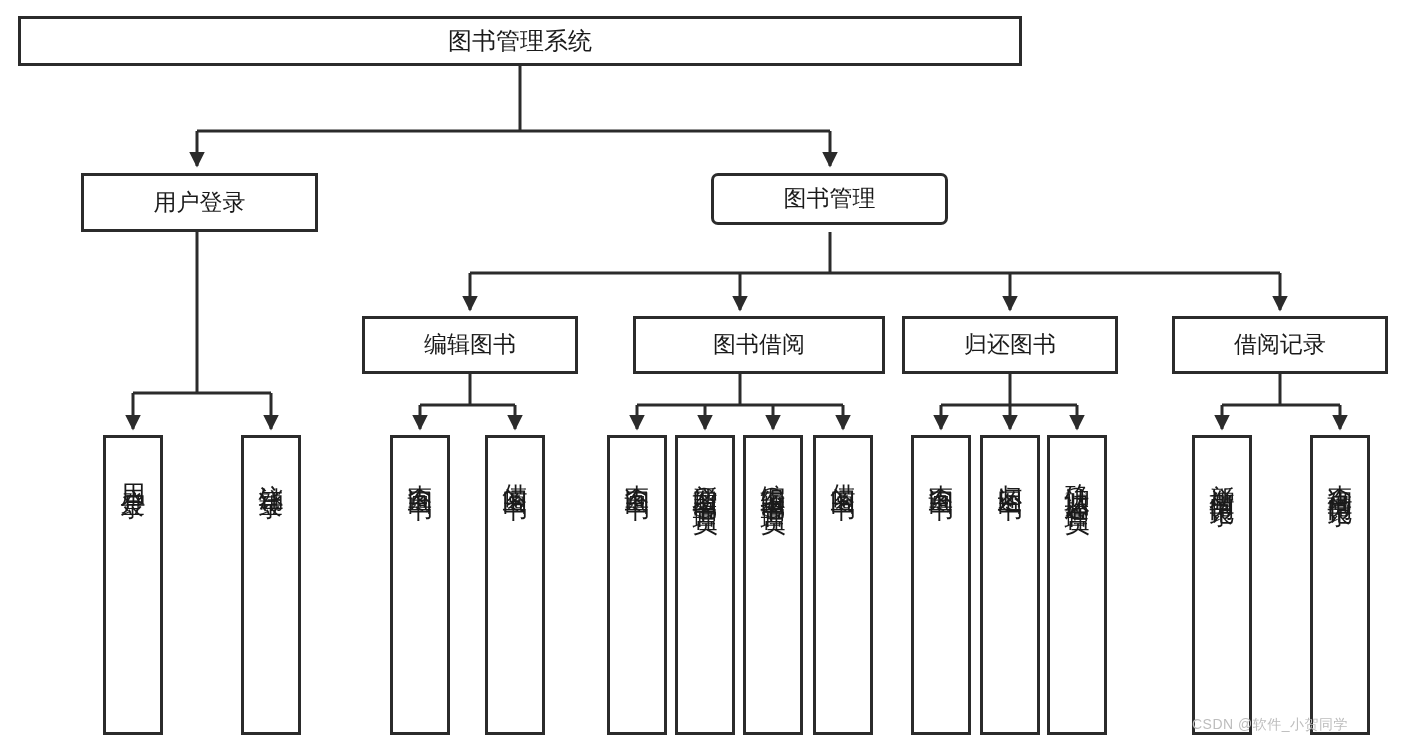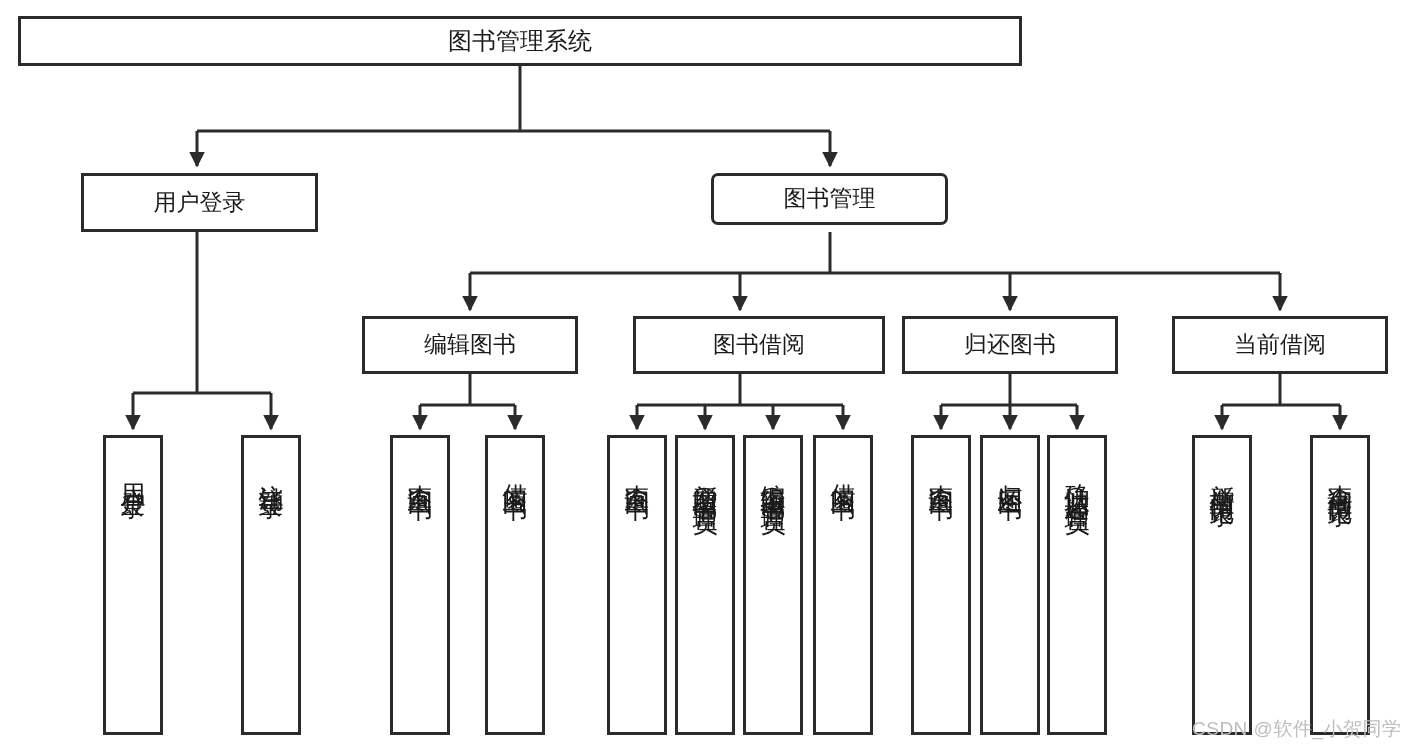--- a/index.html
+++ b/index.html
@@ -40,21 +40,21 @@
     writing-mode:vertical-rl;
     text-orientation:upright;
     font-size:25px;
     letter-spacing:4px;
     line-height:1;
     white-space:nowrap;
   }
 
   .watermark{
     position:absolute;
-    font-size:19px;
+    font-size:14px;
     color:#bdbdbd;
     white-space:nowrap;
     letter-spacing:0.5px;
   }
 </style>
 </head>
 <body>
 
 <div id="canvas">
 
@@ -127,21 +127,21 @@
 
   <div class="node h-node" style="left:633px;top:316px;width:252px;height:58px;">
     <span class="lbl">图书借阅</span>
   </div>
 
   <div class="node h-node" style="left:902px;top:316px;width:216px;height:58px;">
     <span class="lbl">归还图书</span>
   </div>
 
   <div class="node h-node" style="left:1172px;top:316px;width:216px;height:58px;">
-    <span class="lbl">当前借阅</span>
+    <span class="lbl">借阅记录</span>
   </div>
 
   <div class="node v-node" style="left:103px;top:435px;width:60px;height:300px;">
     <span class="lbl">用户登录</span>
   </div>
 
   <div class="node v-node" style="left:241px;top:435px;width:60px;height:300px;">
     <span class="lbl">注销登录</span>
   </div>
 

